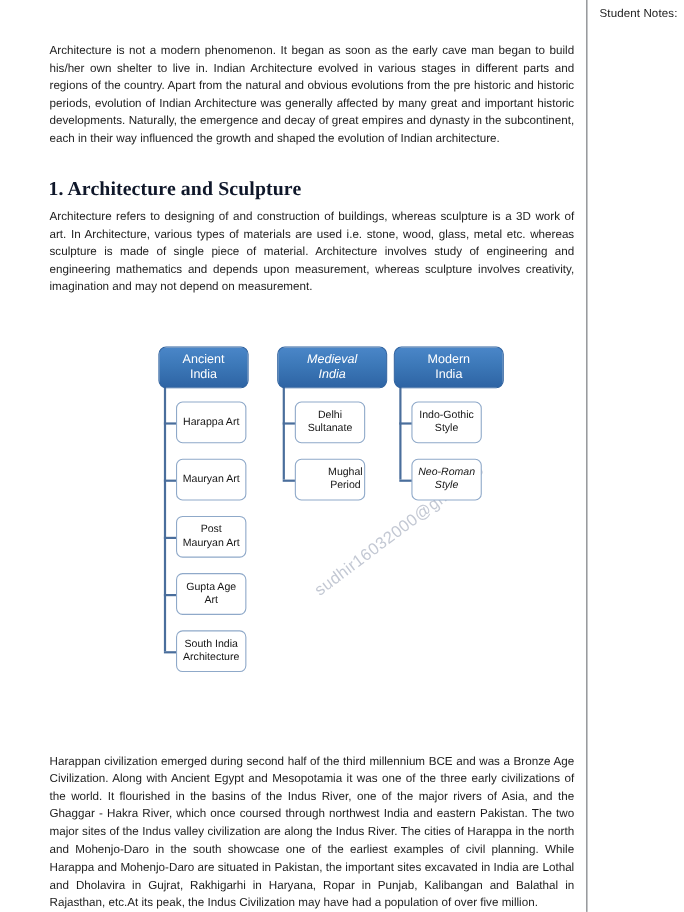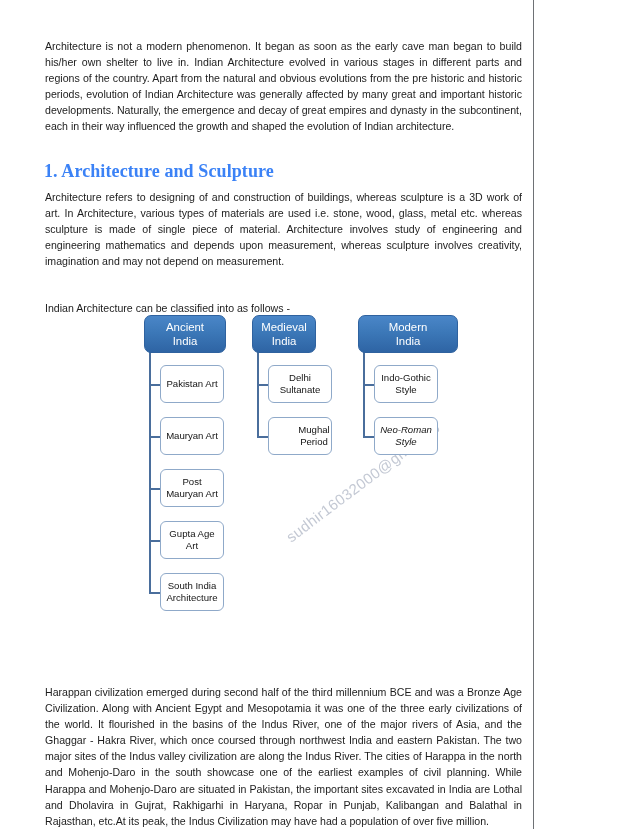--- a/index.html
+++ b/index.html
@@ -63,21 +63,21 @@
     line-height: 16.1px;
     color: #1c1c1c;
     text-align: justify;
     text-justify: inter-word;
   }
   .heading {
     position: absolute;
     left: 28px;
     font-family: "Liberation Serif", serif;
     font-weight: bold;
-    color: #3b82f6;
+    color: #0f172a;
     letter-spacing: 0.1px;
     white-space: nowrap;
   }
   #h1 { top: 146px; font-size: 18px; }
   #h2 { top: 260px; font-size: 18px; }
   #h3 { top: 634px; font-size: 18px; }
 
   #p-intro   { top: 27px;  }
   #p-sec1    { top: 178px; }
   #p-sec2    { top: 289px; text-align: left; }
@@ -110,21 +110,21 @@
     box-sizing: border-box;
     color: #ffffff;
     font-size: 11.4px;
     line-height: 14px;
     text-align: center;
     display: flex;
     align-items: center;
     justify-content: center;
     z-index: 3;
   }
-  #col-medieval .fc-head { width: 64px; }
+  #col-medieval .fc-head { width: 100px; font-style: italic; }
   #col-modern   .fc-head { width: 100px; }
 
   .trunk {
     position: absolute;
     left: 5px;
     top: 46px;
     width: 2px;
     background: #4a6e9c;
     z-index: 1;
   }
@@ -177,28 +177,27 @@
 
   <div id="content-col">
 
     <p class="body-text" id="p-intro">Architecture is not a modern phenomenon. It began as soon as the early cave man began to build his/her own shelter to live in. Indian Architecture evolved in various stages in different parts and regions of the country. Apart from the natural and obvious evolutions from the pre historic and historic periods, evolution of Indian Architecture was generally affected by many great and important historic developments. Naturally, the emergence and decay of great empires and dynasty in the subcontinent, each in their way influenced the growth and shaped the evolution of Indian architecture.</p>
 
     <h2 class="heading" id="h1">1. Architecture and Sculpture</h2>
 
     <p class="body-text" id="p-sec1">Architecture refers to designing of and construction of buildings, whereas sculpture is a 3D work of art. In Architecture, various types of materials are used i.e. stone, wood, glass, metal etc. whereas sculpture is made of single piece of material. Architecture involves study of engineering and engineering mathematics and depends upon measurement, whereas sculpture involves creativity, imagination and may not depend on measurement.</p>
 
 
-    <p class="body-text" id="p-sec2">Indian Architecture can be classified into as follows -</p>
 
     <div id="flowchart">
         <div class="fc-col" id="col-ancient">
           <div class="fc-head">Ancient<br>India</div>
           <div class="trunk" style="height: 241px;"></div>
           <div class="stub" style="top: 79px;"></div>
-          <div class="fc-node" style="top: 60px; height: 38px;">Pakistan Art</div>
+          <div class="fc-node" style="top: 60px; height: 38px;">Harappa Art</div>
           <div class="stub" style="top: 131px;"></div>
           <div class="fc-node" style="top: 112px; height: 38px;">Mauryan Art</div>
           <div class="stub" style="top: 183px;"></div>
           <div class="fc-node" style="top: 164px; height: 38px;">Post<br>Mauryan Art</div>
           <div class="stub" style="top: 235px;"></div>
           <div class="fc-node" style="top: 216px; height: 38px;">Gupta Age<br>Art</div>
           <div class="stub" style="top: 287px;"></div>
           <div class="fc-node" style="top: 268px; height: 38px;">South India<br>Architecture</div>
         </div>
         <div class="fc-col" id="col-medieval">
@@ -221,14 +220,17 @@
 
     <div id="watermark">sudhir16032000@gmail.co</div>
 
 
     <p class="body-text" id="p-sec3">Harappan civilization emerged during second half of the third millennium BCE and was a Bronze Age Civilization. Along with Ancient Egypt and Mesopotamia it was one of the three early civilizations of the world. It flourished in the basins of the Indus River, one of the major rivers of Asia, and the Ghaggar - Hakra River, which once coursed through northwest India and eastern Pakistan. The two major sites of the Indus valley civilization are along the Indus River. The cities of Harappa in the north and Mohenjo-Daro in the south showcase one of the earliest examples of civil planning. While Harappa and Mohenjo-Daro are situated in Pakistan, the important sites excavated in India are Lothal and Dholavira in Gujrat, Rakhigarhi in Haryana, Ropar in Punjab, Kalibangan and Balathal in Rajasthan, etc.At its peak, the Indus Civilization may have had a population of over five million.</p>
 
   </div>
 
   <div id="divider"></div>
 
+  <div id="notes-col">
+    <div id="notes-label">Student Notes:</div>
+  </div>
 
 </div>
 
 </body></html>

